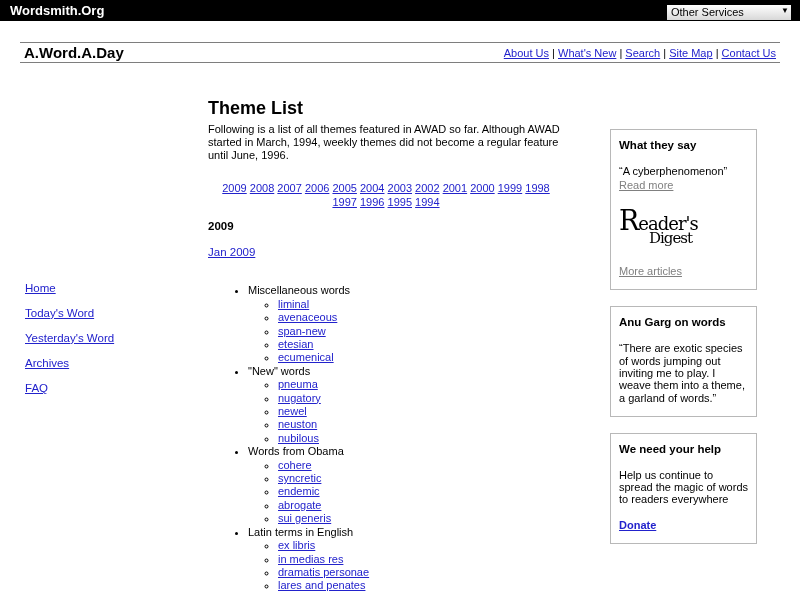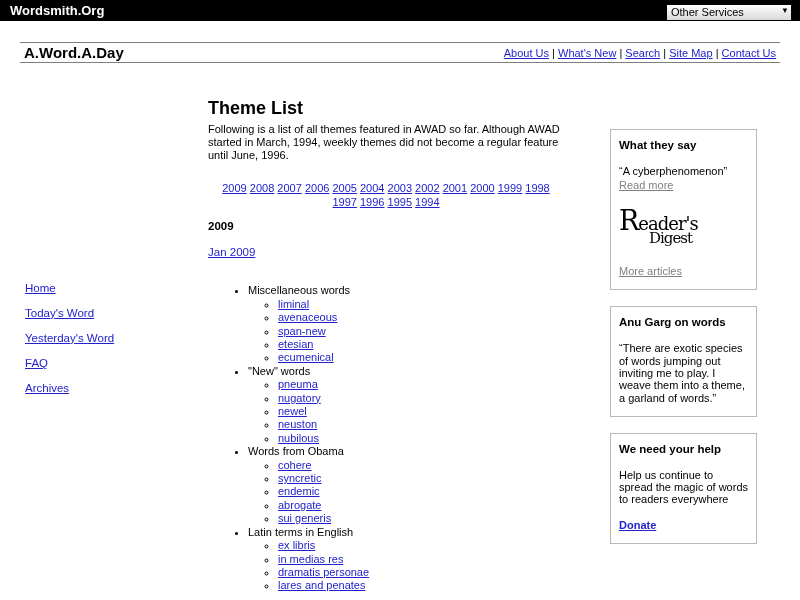--- a/index.html
+++ b/index.html
@@ -82,22 +82,22 @@
   <span class="awad-title">A.Word.A.Day</span>
   <span class="head-nav"><a href="#">About Us</a><span class="sep"> | </span><a href="#">What's New</a><span class="sep"> | </span><a href="#">Search</a><span class="sep"> | </span><a href="#">Site Map</a><span class="sep"> | </span><a href="#">Contact Us</a></span>
 </div>
 
 <div class="content">
 
   <div class="sidebar">
       <span class="nav-item"><a href="#">Home</a></span>
       <span class="nav-item"><a href="#">Today's Word</a></span>
       <span class="nav-item"><a href="#">Yesterday's Word</a></span>
+      <span class="nav-item"><a href="#">Archives</a></span>
       <span class="nav-item"><a href="#">FAQ</a></span>
-      <span class="nav-item"><a href="#">Archives</a></span>
     </div>
 
   <div class="main">
     <div class="theme-title">Theme List</div>
     <p class="intro">Following is a list of all themes featured in AWAD so far. Although AWAD started in March, 1994, weekly themes did not become a regular feature until June, 1996.</p>
     <div class="year-links"><a href="#">2009</a> <a href="#">2008</a> <a href="#">2007</a> <a href="#">2006</a> <a href="#">2005</a> <a href="#">2004</a> <a href="#">2003</a> <a href="#">2002</a> <a href="#">2001</a> <a href="#">2000</a> <a href="#">1999</a> <a href="#">1998</a></div>
     <div class="year-links" style="margin-top:0;"><a href="#">1997</a> <a href="#">1996</a> <a href="#">1995</a> <a href="#">1994</a></div>
     <div class="year-heading">2009</div>
     <a href="#" class="month-link">Jan 2009</a>
     <ul class="theme-list">

